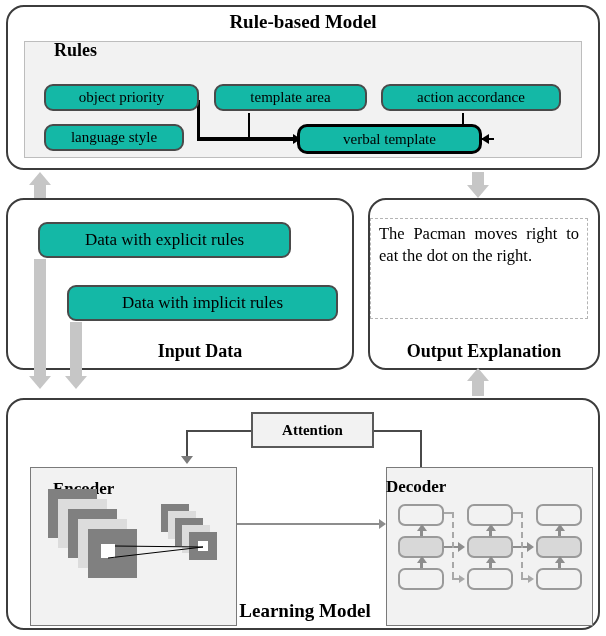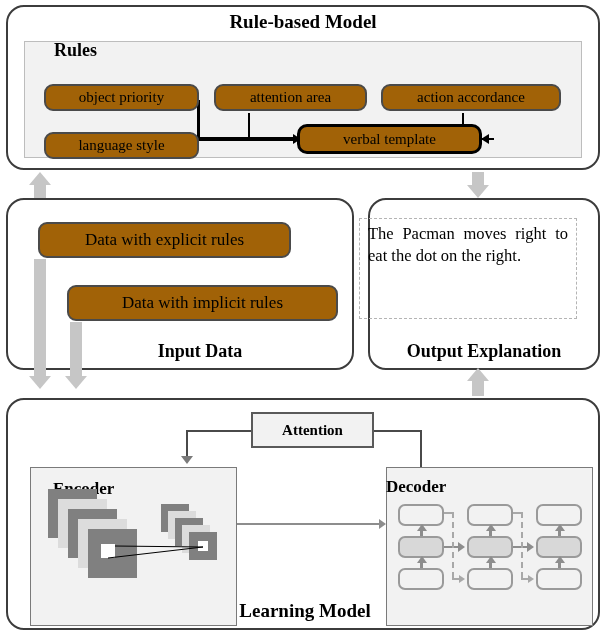--- a/index.html
+++ b/index.html
@@ -7,21 +7,21 @@
        font-family:"Liberation Serif","DejaVu Serif",serif;}
   .abs{position:absolute;}
 
   
   .panel{position:absolute;border:2px solid #3c3c3c;border-radius:18px;background:#ffffff;box-sizing:border-box;}
 
   
   .plate{position:absolute;background:#f2f2f2;border:1px solid #bdbdbd;box-sizing:border-box;}
 
   
-  .chip{position:absolute;border:2px solid #4a4a4a;border-radius:9px;background:#a16207;
+  .chip{position:absolute;border:2px solid #4a4a4a;border-radius:9px;background:#14b8a6;
         box-sizing:border-box;display:flex;align-items:center;justify-content:center;
         font-size:15px;color:#000;white-space:nowrap;}
   .chip.strong{border:3px solid #000;border-radius:10px;}
 
   
   .cap{position:absolute;font-weight:bold;color:#000;white-space:nowrap;}
 
   
   .ln{position:absolute;background:#000;}
   .ln-thin{position:absolute;background:#4a4a4a;}
@@ -72,22 +72,22 @@
 
 <div class="ln" style="left:197px;top:137px;width:99px;height:4px;"></div>
 <div class="ah dk-right" style="left:293px;top:134px;"></div>
 
 <div class="ln" style="left:462px;top:113px;width:2px;height:26px;"></div>
 <div class="ln" style="left:492px;top:138px;width:2px;height:2px;"></div>
 <div class="ln" style="left:462px;top:138px;width:32px;height:2px;"></div>
 <div class="ah dk-left" style="left:481px;top:134px;"></div>
 
 <div class="chip" style="left:44px;top:84px;width:155px;height:27px;">object  priority</div>
-<div class="chip" style="left:44px;top:132px;width:155px;height:27px;">language style</div>
-<div class="chip" style="left:214px;top:84px;width:153px;height:27px;">attention area</div>
+<div class="chip" style="left:44px;top:124px;width:140px;height:27px;">language style</div>
+<div class="chip" style="left:214px;top:84px;width:153px;height:27px;">template area</div>
 <div class="chip" style="left:381px;top:84px;width:180px;height:27px;">action accordance</div>
 <div class="chip strong" style="left:297px;top:124px;width:185px;height:30px;">verbal template</div>
 
 <div class="garrow" style="left:28px;top:172px;width:24px;height:28px;">
   <div class="ghead up" style="left:1px;top:0;"></div>
   <div class="gshaft" style="left:6px;top:12px;width:12px;height:16px;"></div>
 </div>
 
 <div class="garrow" style="left:466px;top:172px;width:24px;height:28px;">
   <div class="gshaft" style="left:6px;top:0;width:12px;height:14px;"></div>
@@ -96,21 +96,21 @@
 
 <div class="panel" style="left:6px;top:198px;width:348px;height:172px;"></div>
 
 <div class="chip" style="left:38px;top:222px;width:253px;height:36px;font-size:17px;">Data with explicit rules</div>
 <div class="chip" style="left:67px;top:285px;width:271px;height:36px;font-size:17px;">Data with implicit rules</div>
 
 <div class="cap" style="left:6px;top:341px;width:388px;text-align:center;font-size:18px;">Input Data</div>
 
 <div class="panel" style="left:368px;top:198px;width:232px;height:172px;"></div>
 
-<div class="outbox" style="left:359px;top:218px;width:218px;height:101px;">The Pacman moves right to eat the dot on the right.</div>
+<div class="outbox" style="left:370px;top:218px;width:218px;height:101px;">The Pacman moves right to eat the dot on the right.</div>
 
 <div class="cap" style="left:368px;top:341px;width:232px;text-align:center;font-size:18px;">Output Explanation</div>
 
 <div class="garrow" style="left:28px;top:259px;width:24px;height:133px;">
   <div class="gshaft" style="left:6px;top:0;width:12px;height:118px;"></div>
   <div class="ghead down" style="left:1px;top:117px;"></div>
 </div>
 <div class="garrow" style="left:64px;top:322px;width:24px;height:70px;">
   <div class="gshaft" style="left:6px;top:0;width:12px;height:55px;"></div>
   <div class="ghead down" style="left:1px;top:54px;"></div>

